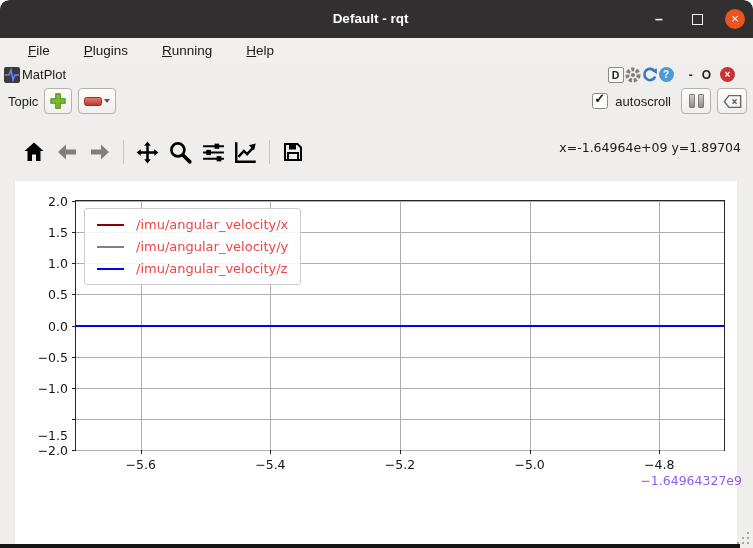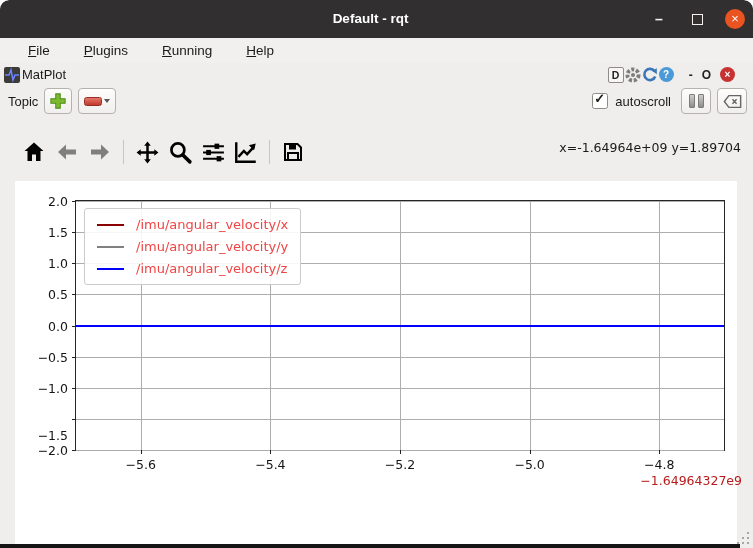--- a/index.html
+++ b/index.html
@@ -56,21 +56,21 @@
   .coords{position:absolute;top:140px;right:12px;font-family:"DejaVu Sans",sans-serif;font-size:12.5px;color:#1a1a1a;text-align:right;}
   
   .canvas{position:absolute;left:15px;top:181px;width:722px;height:368px;background:#ffffff;font-family:"DejaVu Sans",sans-serif;}
   .axes{position:absolute;left:60px;top:19px;width:648px;height:249px;border:1px solid #262626;}
   .grid-h{position:absolute;left:0;right:0;height:1px;background:#adadad;}
   .grid-v{position:absolute;top:0;bottom:0;width:1px;background:#adadad;}
   .tick-y{position:absolute;right:100%;width:4px;height:1px;background:#222;}
   .tick-x{position:absolute;top:100%;height:4px;width:1px;background:#222;}
   .ylab{position:absolute;right:calc(100% + 8px);transform:translateY(-50%);font-size:12.5px;color:#141414;white-space:nowrap;}
   .xlab{position:absolute;top:calc(100% + 7px);transform:translateX(-50%);font-size:12.5px;color:#141414;}
-  .offset-text{position:absolute;top:calc(100% + 23px);right:-18px;font-size:12.5px;color:#b91c1c;white-space:nowrap;}
+  .offset-text{position:absolute;top:calc(100% + 23px);right:-18px;font-size:12.5px;color:#8b5cf6;white-space:nowrap;}
   .series-line{position:absolute;left:0;right:0;height:2px;margin-top:-1px;}
   .legend{position:absolute;top:7px;left:8px;background:rgba(255,255,255,0.88);border:1px solid #cccccc;border-radius:3px;
     padding:8px 12px;display:flex;flex-direction:column;gap:7px;z-index:5;}
   .legend-row{display:flex;align-items:center;gap:12px;}
   .legend-swatch{width:27px;height:2px;flex:none;}
   .legend-label{font-size:13px;color:#ef4444;white-space:nowrap;}
   
   .behind-strip{position:absolute;left:0;top:544px;width:740px;height:4px;background:#151515;}
   .grip{position:absolute;right:4px;bottom:4px;width:2px;height:2px;background:#a9a6a2;
     box-shadow:0 -5px #a9a6a2,-5px 0 #a9a6a2,0 -10px #a9a6a2,-5px -5px #a9a6a2,-10px 0 #a9a6a2;}

